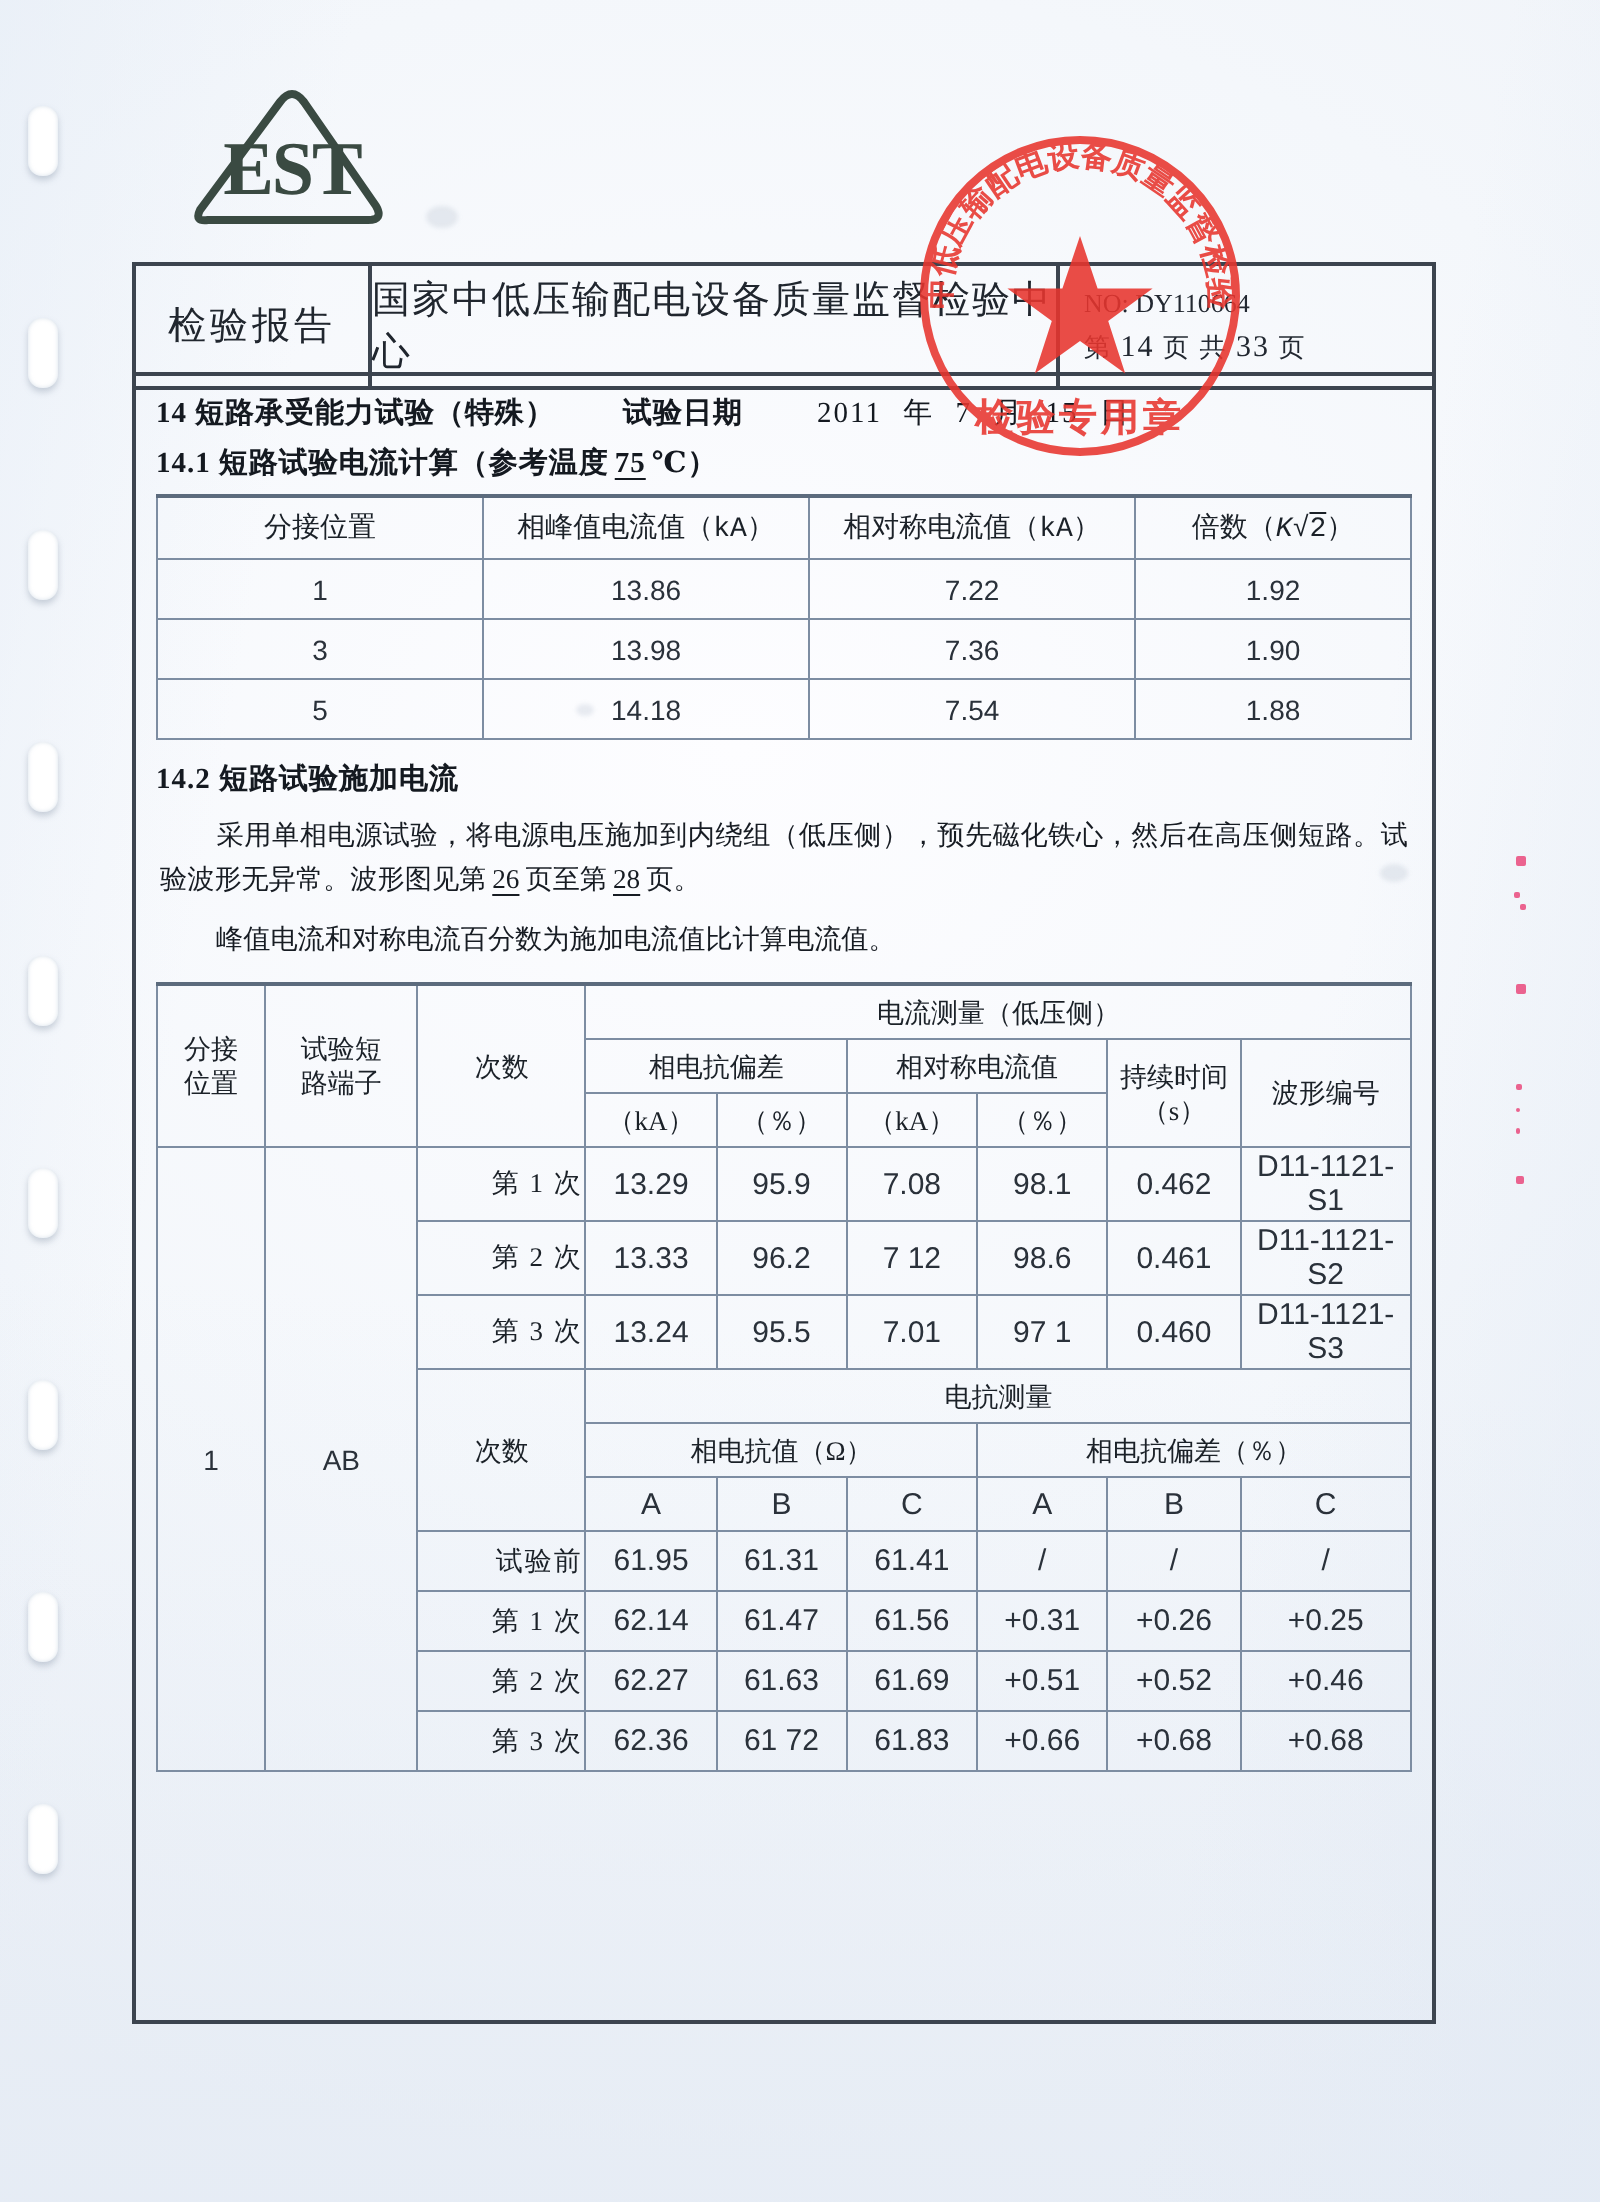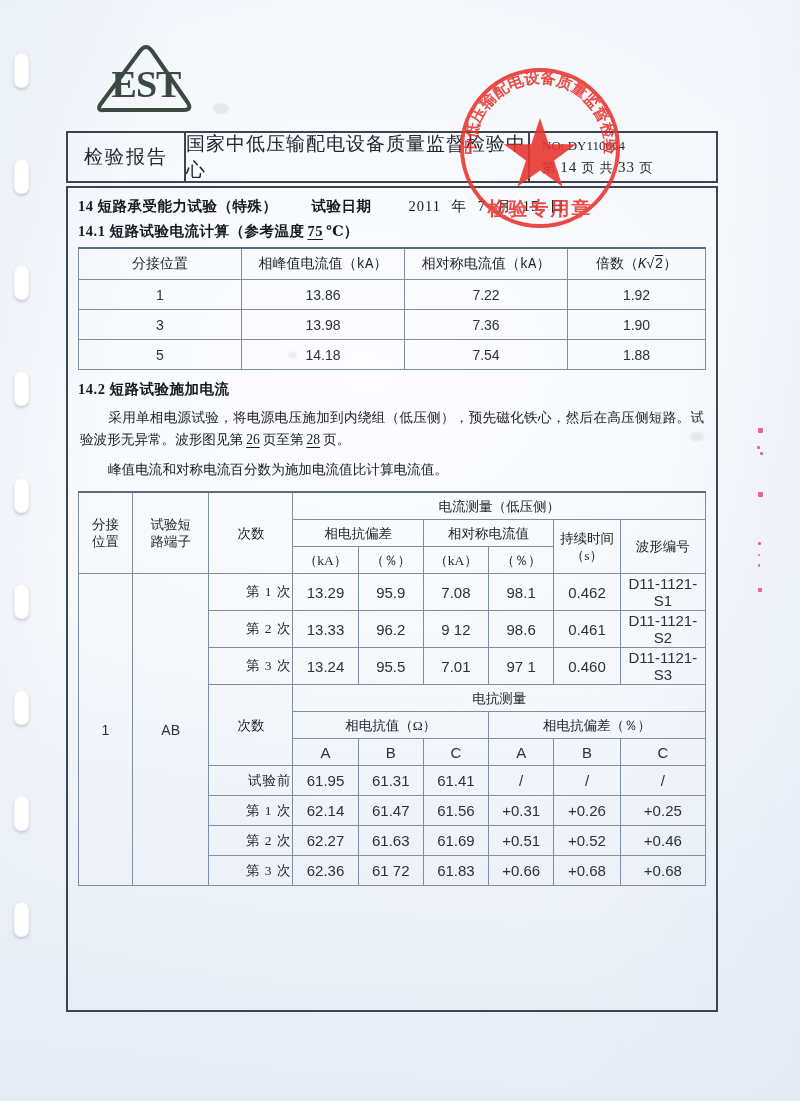--- a/index.html
+++ b/index.html
@@ -62,21 +62,21 @@
     height: 72px;
   }
   .logo svg { display: block; }
 
   
   .frame-head {
     position: absolute;
     left: 66px;
     top: 131px;
     width: 652px;
-    height: 52px;
+    height: 64px;
     border: 2px solid #3c444f;
     box-sizing: border-box;
     display: flex;
     background: transparent;
     justify-content: space-between;
   }
   .fh-cell {
     display: flex;
     align-items: center;
     justify-content: center;
@@ -424,21 +424,21 @@
           <td class="num">95.9</td>
           <td class="num">7.08</td>
           <td class="num">98.1</td>
           <td class="num">0.462</td>
           <td class="num">D11-1121-S1</td>
         </tr>
         <tr class="tall">
           <td class="cnlabel">第 2 次</td>
           <td class="num">13.33</td>
           <td class="num">96.2</td>
-          <td class="num">9 12</td>
+          <td class="num">7 12</td>
           <td class="num">98.6</td>
           <td class="num">0.461</td>
           <td class="num">D11-1121-S2</td>
         </tr>
         <tr class="tall">
           <td class="cnlabel">第 3 次</td>
           <td class="num">13.24</td>
           <td class="num">95.5</td>
           <td class="num">7.01</td>
           <td class="num">97 1</td>

